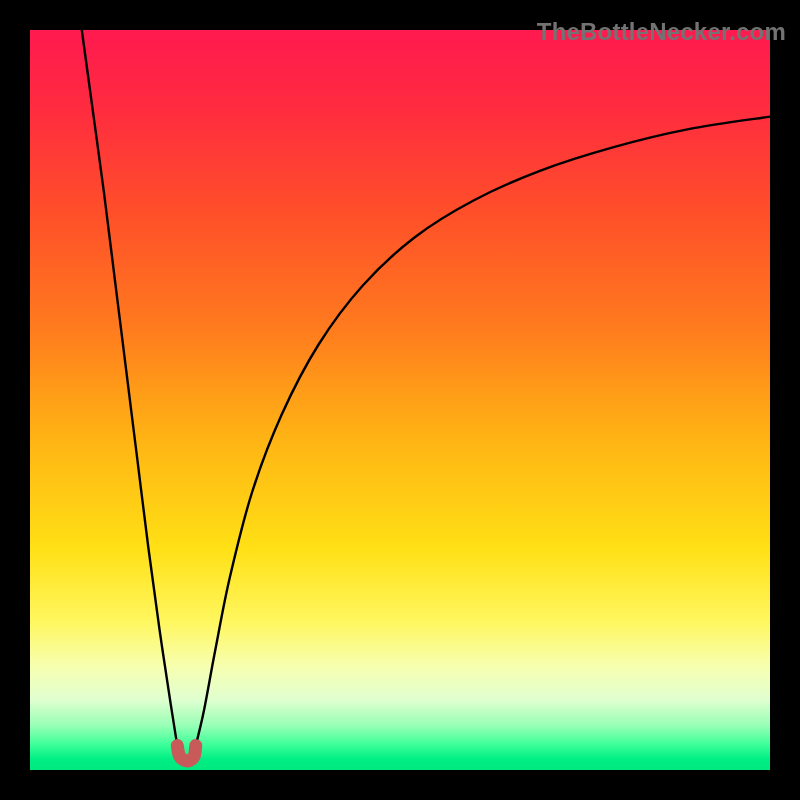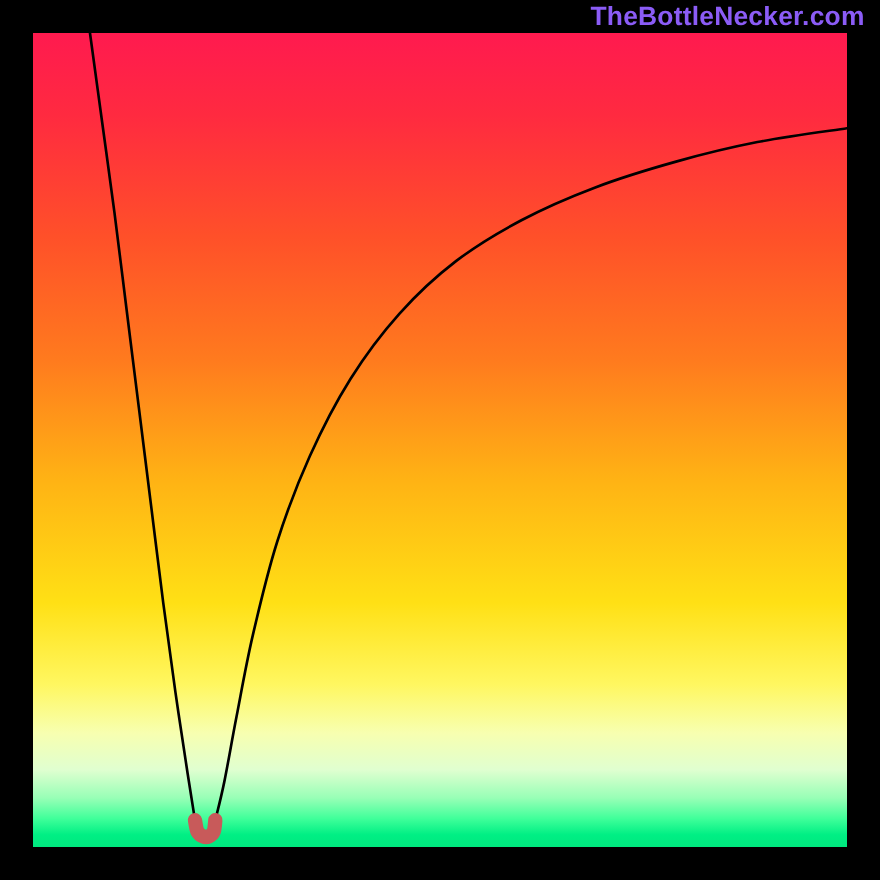--- a/index.html
+++ b/index.html
@@ -13,26 +13,26 @@
   .frame {
     position: absolute;
     left: 30px;
     top: 30px;
     width: 740px;
     height: 740px;
     background: #000;
   }
   .watermark {
     position: absolute;
-    top: 2px;
+    top: 18px;
     right: 14px;
     font-family: Arial, Helvetica, sans-serif;
     font-size: 24px;
     font-weight: 600;
-    color: #8b5cf6;
+    color: #737373;
     letter-spacing: 0.2px;
     z-index: 10;
   }
   svg { display: block; }
 </style>
 </head>
 <body>
 
 <div class="watermark">TheBottleNecker.com</div>
 

